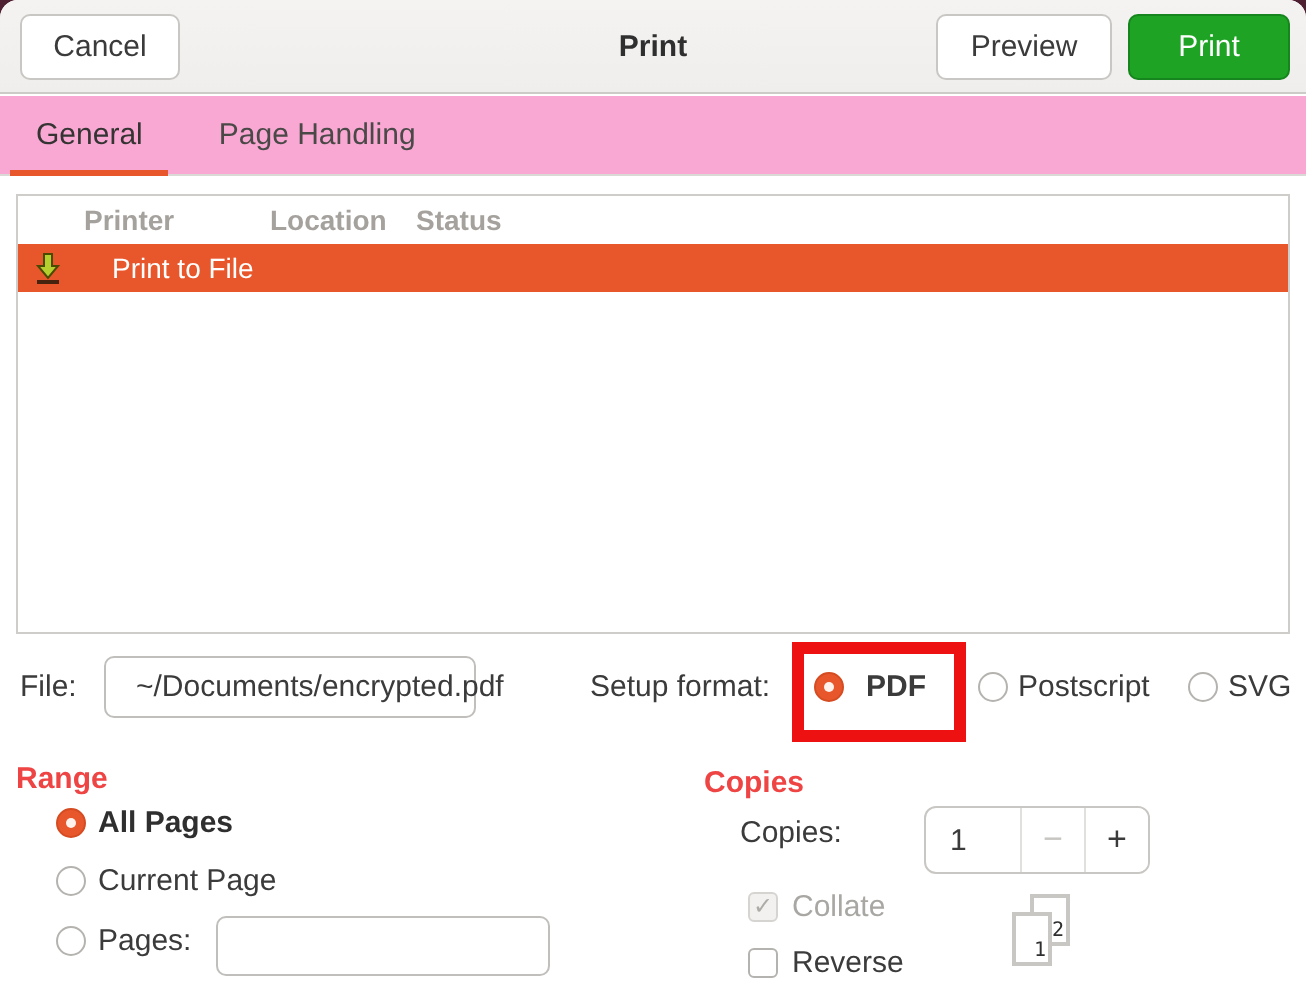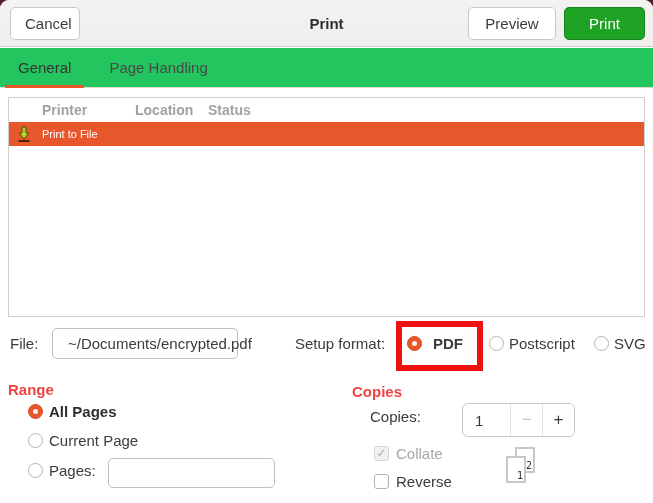--- a/index.html
+++ b/index.html
@@ -23,34 +23,34 @@
     background:linear-gradient(#f4f3f2,#efeeec);
     border-bottom:1px solid #cdcbc7;
   }
   .btn {
     position:absolute; top:7px; height:33px;
     border:1px solid #c9c7c3; border-radius:5px;
     background:#ffffff; color:#3b3b3b;
     font-size:15px; font-family:inherit;
     cursor:pointer; padding:0 14px;
   }
-  .btn-cancel { left:10px; width:70px; }
+  .btn-cancel { left:10px; width:80px; }
   .btn-preview { right:97px; width:88px; }
   .btn-print {
     right:8px; width:81px;
     background:#1ea325; border-color:#17851d; color:#ffffff;
   }
   .header-title {
     position:absolute; top:15px; left:0; right:0;
     text-align:center; font-weight:bold; font-size:15px; color:#2f2f2f;
   }
   
   .tabbar {
     position:absolute; top:48px; left:0; right:0; height:40px;
-    background:#22c55e;
+    background:#f9a8d4;
     border-bottom:1px solid #dbd9d6;
     display:flex; align-items:stretch; padding-left:5px;
   }
   .tab {
     position:relative; display:flex; align-items:center;
     padding:0 13px; font-size:15px; color:#4a4947; cursor:pointer;
   }
   .tab.active { color:#353433; }
   .tab.active::after {
     content:""; position:absolute; left:0; right:0; bottom:-1px;
@@ -66,21 +66,21 @@
   .col { position:absolute; top:4px; font-size:14px; font-weight:bold; color:#a5a29e; }
   .col-printer { left:33px; }
   .col-location { left:126px; }
   .col-status { left:199px; }
   .list-row {
     position:absolute; left:0; right:0; top:24px; height:24px;
     display:flex; align-items:center; cursor:pointer;
   }
   .list-row.selected { background:#e8562b; color:#ffffff; }
   .row-icon { width:16px; height:17px; margin-left:7px; flex:0 0 auto; }
-  .row-label { margin-left:10px; font-size:11px; }
+  .row-label { margin-left:24px; font-size:14px; }
   
   .file-label { position:absolute; left:10px; top:335px; font-size:15px; }
   .entry {
     position:absolute; background:#ffffff;
     border:1px solid #c1bfbc; border-radius:5px;
     font-size:15px; color:#3b3b3b;
     display:flex; align-items:center; padding:0 15px;
     cursor:text;
   }
   .entry-file { left:52px; top:328px; width:186px; height:31px; }

